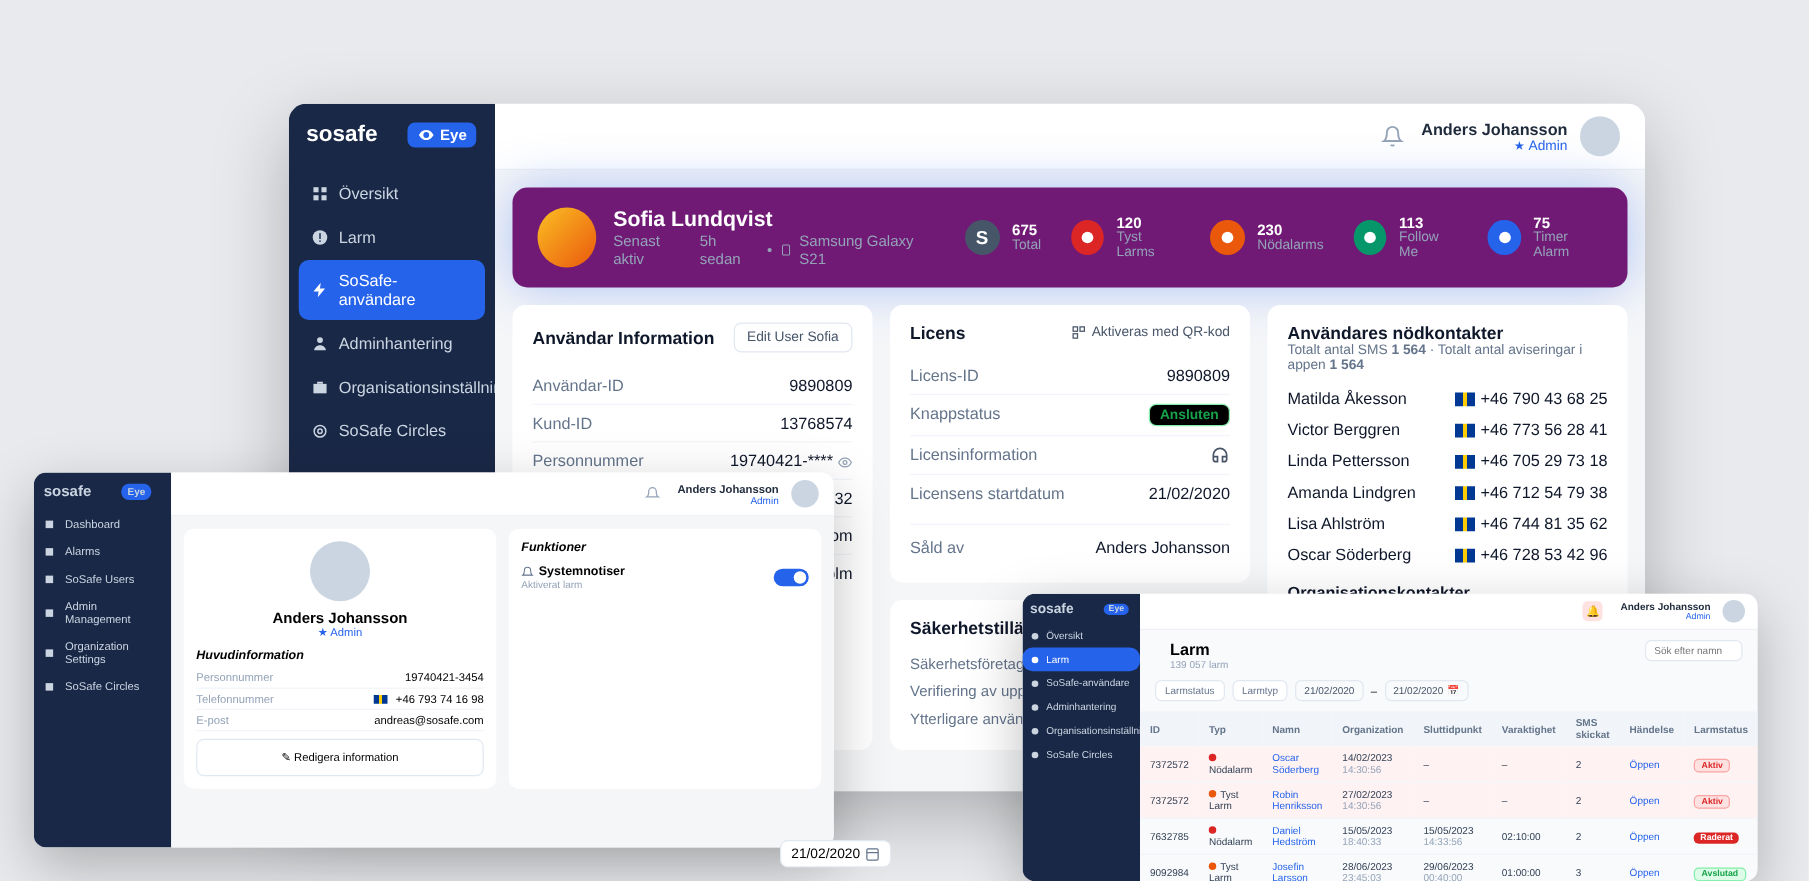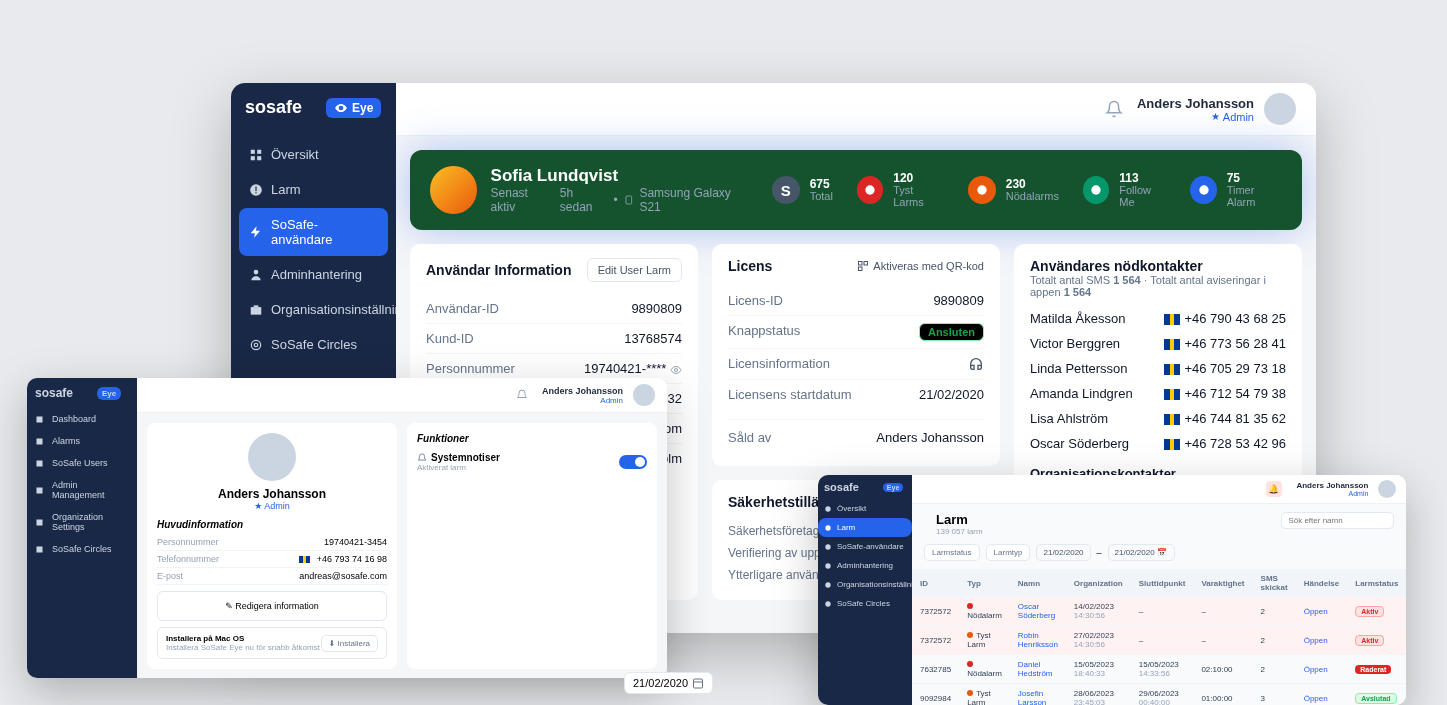--- a/index.html
+++ b/index.html
@@ -20,21 +20,21 @@
 .main-content { flex: 1; background: #f5f6f8; overflow: hidden; }
 .topbar { background: #fff; display: flex; justify-content: flex-end; align-items: center; padding: 10px 20px; gap: 14px; border-bottom: 1px solid #eef0f3; }
 .bell-icon { width: 18px; height: 18px; color: #94a3b8; }
 .user-block { display: flex; align-items: center; gap: 10px; }
 .user-meta { text-align: right; }
 .user-name { font-size: 13px; font-weight: 600; color: #1e293b; }
 .user-role { font-size: 11px; color: #2563eb; display: flex; align-items: center; gap: 3px; justify-content: flex-end; }
 .avatar { width: 32px; height: 32px; border-radius: 50%; background: #cbd5e1; }
 
 
-.hero { margin: 14px 14px 0; background: #14532d; border-radius: 12px; padding: 16px 20px; display: flex; align-items: center; gap: 20px; box-shadow: 0 0 40px rgba(37,99,235,0.35); }
+.hero { margin: 14px 14px 0; background: #701a75; border-radius: 12px; padding: 16px 20px; display: flex; align-items: center; gap: 20px; box-shadow: 0 0 40px rgba(37,99,235,0.35); }
 .hero-user { display: flex; align-items: center; gap: 14px; }
 .hero-avatar { width: 48px; height: 48px; border-radius: 50%; background: linear-gradient(135deg,#fbbf24,#ea580c); }
 .hero-name { font-size: 17px; font-weight: 700; color: #fff; }
 .hero-sub { font-size: 12px; color: #94a3b8; display: flex; align-items: center; gap: 6px; }
 .hero-stats { display: flex; gap: 24px; margin-left: auto; }
 .stat { display: flex; align-items: center; gap: 10px; }
 .stat-icon { width: 28px; height: 28px; border-radius: 50%; display: flex; align-items: center; justify-content: center; }
 .stat-icon.s1 { background: #475569; color:#fff; font-weight:700; font-size:15px;}
 .stat-icon.s2 { background: #dc2626; }
 .stat-icon.s3 { background: #ea580c; }
@@ -99,21 +99,21 @@
 .sb3 .sidebar-item { font-size: 8px; padding: 5px 6px; gap: 5px; }
 .win3 .c3 { flex: 1; background: #f8fafc; }
 .win3 .topbar { padding: 5px 10px; }
 .w3-head { padding: 8px 12px 0; }
 .w3-title { font-weight: 700; font-size: 13px; }
 .w3-sub { font-size: 8px; color: #94a3b8; }
 .alarm-ico { width: 16px; height: 16px; background: #fee2e2; border-radius: 4px; color: #dc2626; display: flex; align-items: center; justify-content: center; font-size: 9px; }
 .w3-filters { display: flex; gap: 6px; padding: 8px 12px; align-items: center; }
 .filter-tab { border: 1px solid #e2e8f0; border-radius: 5px; padding: 3px 7px; font-size: 8px; color: #64748b; background:#fff; }
 .date-in { border: 1px solid #e2e8f0; border-radius: 5px; padding: 3px 6px; font-size: 8px; color: #475569; display:flex; align-items:center; gap:3px; }
-.search-in { border: 1px solid #e2e8f0; border-radius: 5px; padding: 3px 6px; font-size: 8px; color: #94a3b8; margin-left: auto; width: 113px; }
+.search-in { border: 1px solid #e2e8f0; border-radius: 5px; padding: 3px 6px; font-size: 8px; color: #94a3b8; margin-left: auto; width: 78px; }
 table { width: 100%; border-collapse: collapse; font-size: 8px; }
 th { text-align: left; padding: 5px 8px; color: #64748b; font-weight: 600; background: #f1f5f9; }
 td { padding: 5px 8px; color: #334155; border-bottom: 1px solid #f1f5f9; }
 tr.hl { background: #fef2f2; }
 .link { color: #2563eb; }
 .pill { border-radius: 4px; padding: 1px 5px; font-size: 7px; font-weight: 600; }
 .pill.aktiv { background: #fee2e2; color: #dc2626; border: 1px solid #fca5a5; }
 .pill.rad { background: #dc2626; color: #fff; }
 .pill.avs { background: #dcfce7; color: #16a34a; border: 1px solid #86efac; }
 .dot { width: 6px; height: 6px; border-radius: 50%; display: inline-block; margin-right: 3px; }
@@ -275,21 +275,21 @@
             </div>
           </div>
         </div>
     </div>
 
     <div class="cards">
 
       <div class="card">
         <div class="card-head">
           <div class="card-title">Användar Information</div>
-          <button class="edit-btn">Edit User Larm</button>
+          <button class="edit-btn">Edit User Sofia</button>
         </div>
         <div id="userinfo-rows">
             <div class="kv">
               <span class="kv-k">Användar-ID</span>
               <span class="kv-v">9890809</span>
             </div>
             <div class="kv">
               <span class="kv-k">Kund-ID</span>
               <span class="kv-v">13768574</span>
             </div>
@@ -489,27 +489,20 @@
             <div class="w2-kv">
               <span style="color:#94a3b8">Telefonnummer</span>
               <span><span class="flag" style="width:11px;height:7px"></span> +46 793 74 16 98</span>
             </div>
             <div class="w2-kv">
               <span style="color:#94a3b8">E-post</span>
               <span>andreas@sosafe.com</span>
             </div>
           </div>
         <button class="w2-edit">✎ <span>Redigera information</span></button>
-        <div class="w2-install">
-          <div>
-            <div style="font-weight:600">Installera på Mac OS</div>
-            <div style="color:#94a3b8">Installera SoSafe Eye nu för snabb åtkomst</div>
-          </div>
-          <button class="filter-tab">⬇ <span>Installera</span></button>
-        </div>
       </div>
       <div class="w2-card">
         <div class="w2-sh" style="margin-top:0">Funktioner</div>
         <div class="w2-fn-row">
           <div>
             <div style="display:flex;align-items:center;gap:4px">
               <svg width="10" height="10" viewBox="0 0 24 24" fill="none" stroke="#64748b" stroke-width="2">
                   <path d="M18 8a6 6 0 00-12 0c0 7-3 9-3 9h18s-3-2-3-9"></path>
                 </svg>
               <span style="font-weight:600">Systemnotiser</span>

